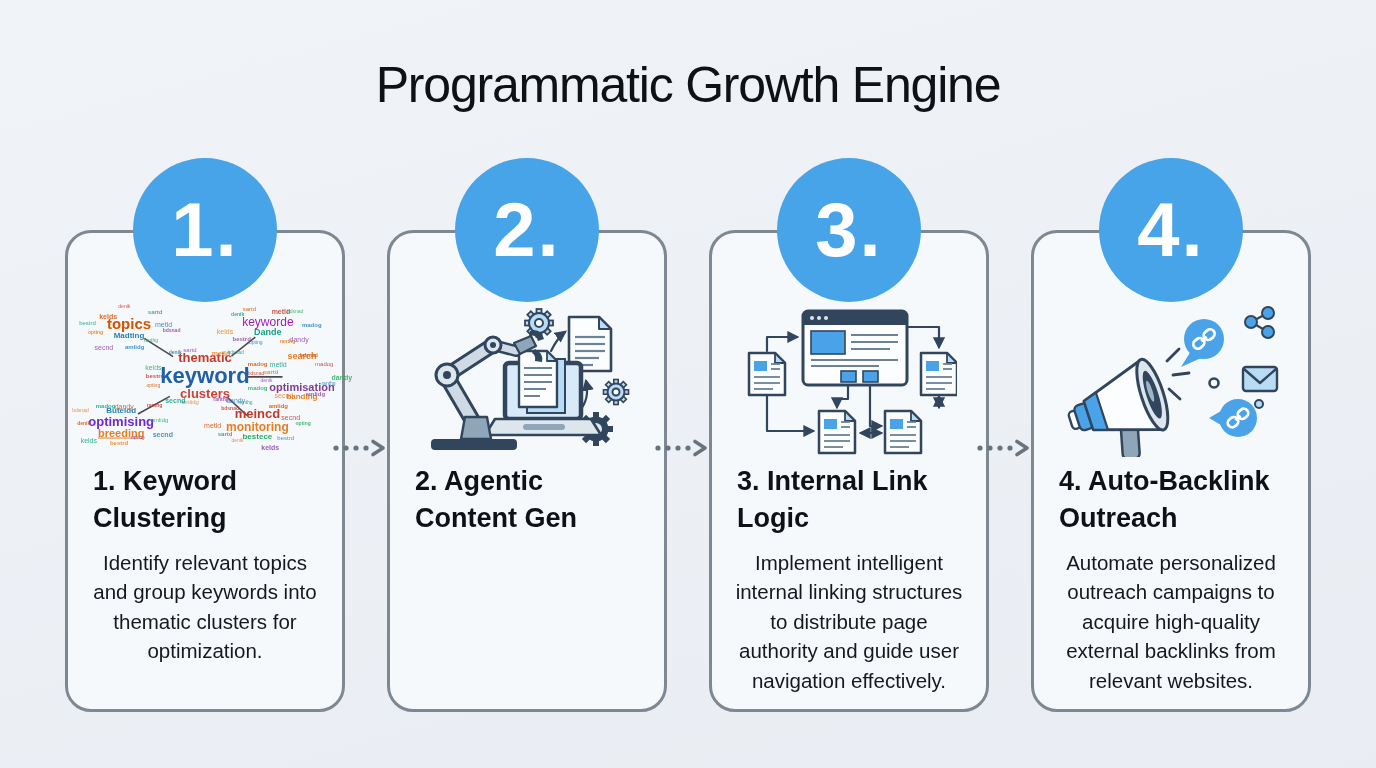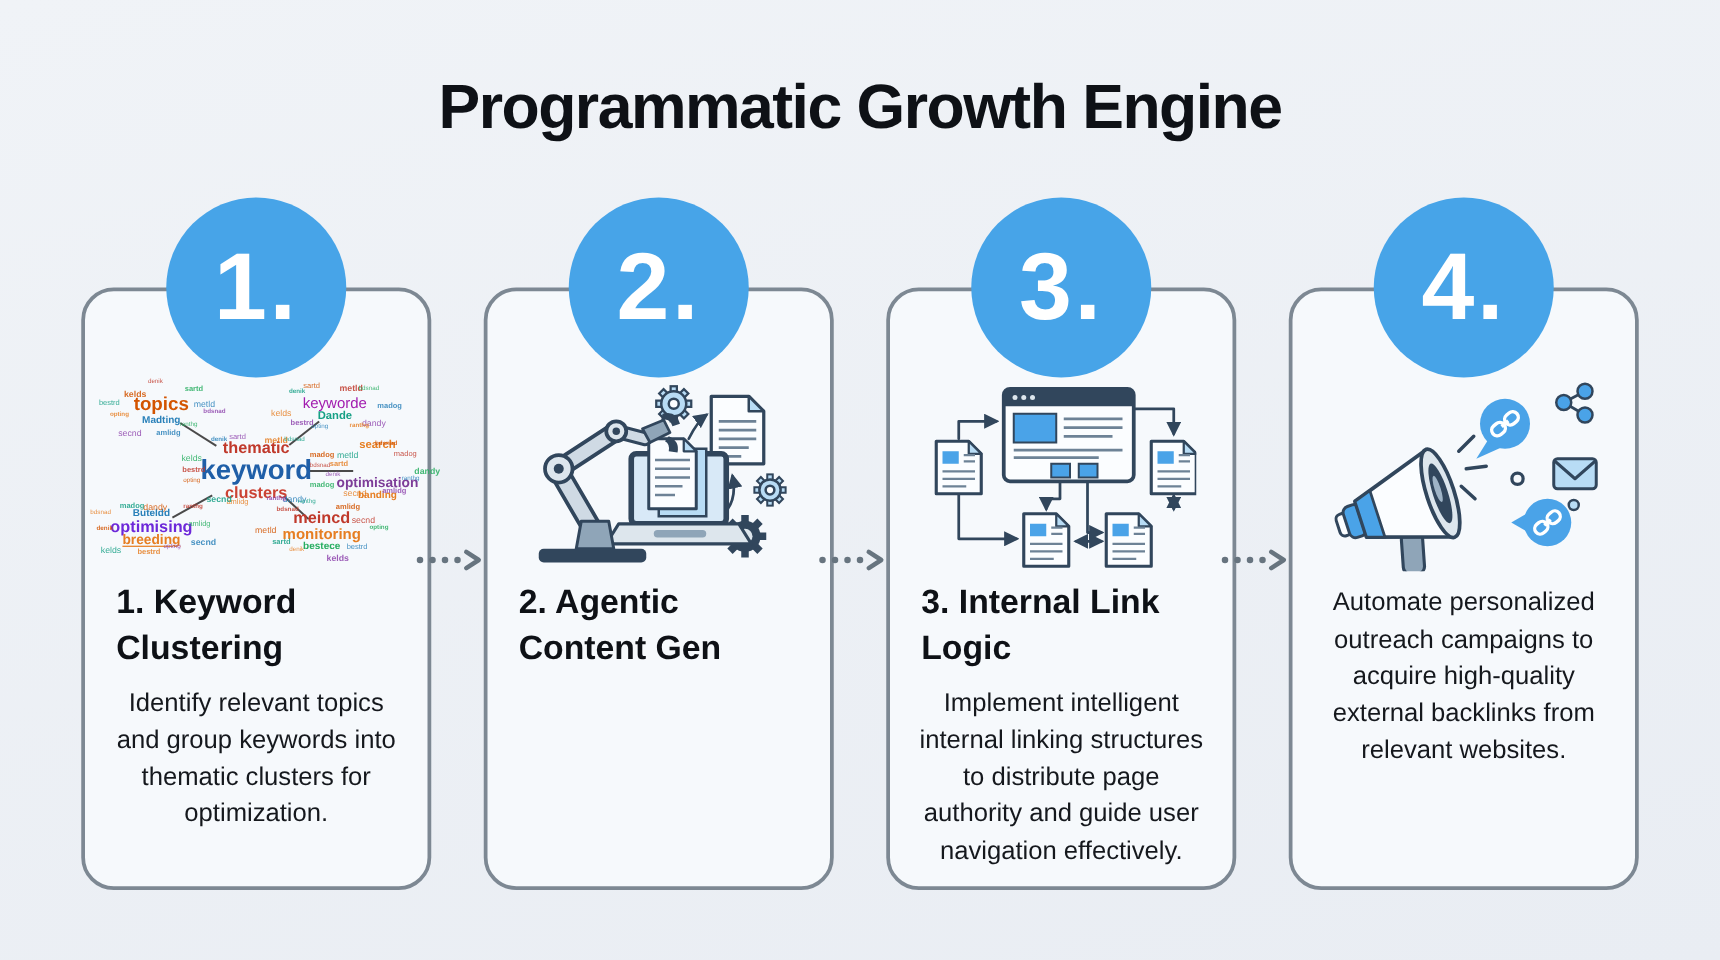--- a/index.html
+++ b/index.html
@@ -7,21 +7,21 @@
     --page-bg-top:#f0f3f7; --page-bg-bottom:#e9edf3;
     --arrow:#67747f; --ink:#0e1116; --ink-body:#15181d;
     --icon-dark:#31465c; --icon-mid:#8fa5b8; --icon-lgray:#dde6ed;
     --icon-blue:#4aa3e8; --icon-lblue:#b8dcf5; --icon-screen:#d8e9f7;
     --wc-line:#4a4a4a;
   }
   *{margin:0;padding:0;box-sizing:border-box}
   html,body{width:1376px;height:768px}
   body{background:linear-gradient(165deg,var(--page-bg-top) 0%,var(--page-bg-bottom) 100%);
        font-family:"Liberation Sans",sans-serif;overflow:hidden}
-  .title{margin-top:56px;text-align:center;font-size:50px;font-weight:700;
+  .title{margin-top:56px;text-align:center;font-size:50px;font-weight:400;
          color:var(--ink);letter-spacing:-1.2px;line-height:58px}
   .steps{position:relative;width:1246px;margin:44px auto 0;display:flex;gap:42px}
   .step{position:relative;width:280px}
   .badge{position:absolute;top:0;left:50%;transform:translateX(-50%);
          width:144px;height:144px;border-radius:50%;background:var(--accent);
          display:flex;align-items:center;justify-content:center;z-index:2}
   .badge span{color:#fff;font-size:76px;font-weight:800;letter-spacing:2px;line-height:1}
   .card{position:relative;z-index:1;margin-top:72px;height:482px;
         border:3px solid var(--card-border);border-radius:26px;background:var(--card-bg);
         padding-top:72px;display:flex;flex-direction:column;align-items:center}
@@ -416,20 +416,21 @@
               <path d="M158 106 L146 113 L158 120 Z" class="f-blue"></path>
               <circle cx="175" cy="113" r="19" class="f-blue"></circle>
               <g transform="translate(175,113) rotate(-40)" class="f-none s-white" stroke-width="2.7">
                 <rect x="-12" y="-4.4" width="11" height="8.8" rx="4.4"></rect>
                 <rect x="1" y="-4.4" width="11" height="8.8" rx="4.4"></rect>
                 <line x1="-3.4" y1="0" x2="3.4" y2="0"></line>
               </g>
             </g>
           </svg>
         </div>
+        <h2 class="card-title">4. Auto-Backlink Outreach</h2>
         <p class="card-desc">Automate personalized outreach campaigns to acquire high-quality external backlinks from relevant websites.</p>
       </div>
     </div>
 
     <div class="connector c1">
       <svg width="56" height="18" viewBox="0 0 56 18">
         <circle cx="5" cy="9" r="2.6" class="f-arrow"></circle>
           <circle cx="15" cy="9" r="2.6" class="f-arrow"></circle>
         <circle cx="25" cy="9" r="2.6" class="f-arrow"></circle>
           <circle cx="35" cy="9" r="2.6" class="f-arrow"></circle>

